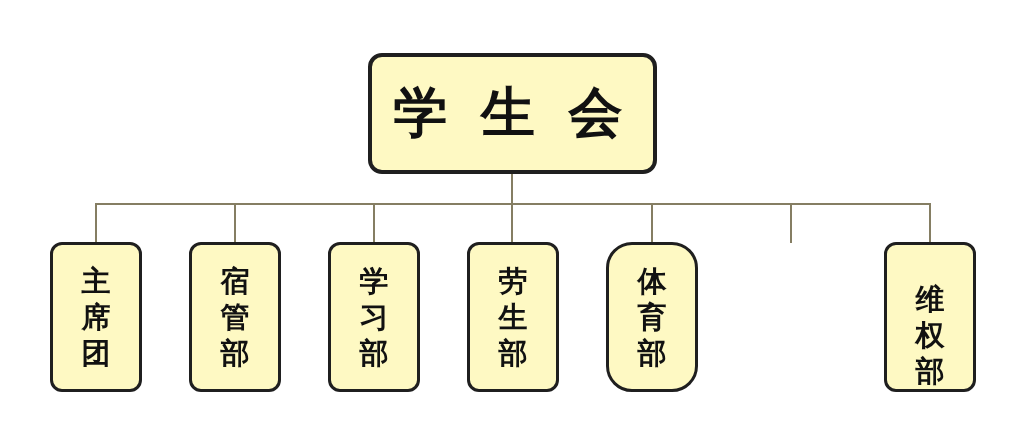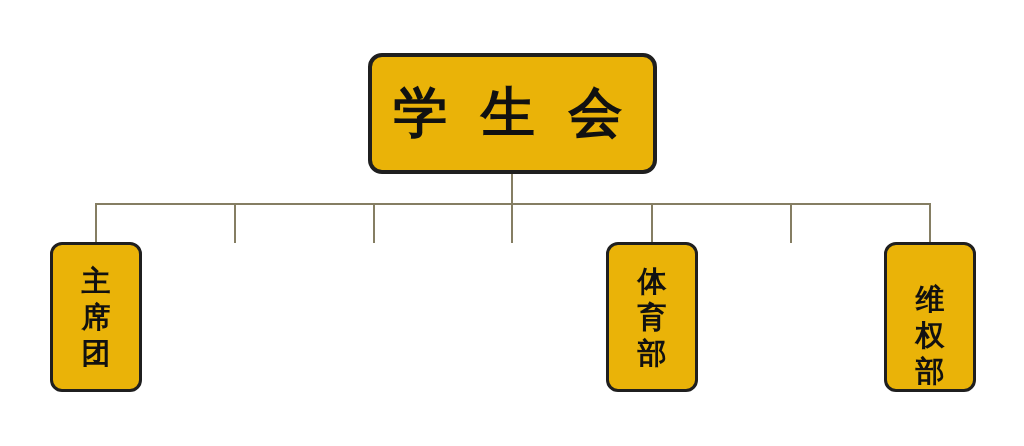--- a/index.html
+++ b/index.html
@@ -6,21 +6,21 @@
   .canvas {
     position: relative;
     width: 1024px;
     height: 446px;
     background: #ffffff;
     font-family: "Liberation Sans", sans-serif;
     overflow: hidden;
   }
   .node {
     position: absolute;
-    background: #eab308;
+    background: #fef9c3;
     border: 3px solid #1f1f1f;
     box-sizing: border-box;
     display: flex;
     align-items: center;
     justify-content: center;
     color: #111111;
     font-weight: 700;
     z-index: 2;
   }
   .root-node {
@@ -48,21 +48,21 @@
     width: 1.05em;
     margin: 0 auto;
     text-align: center;
     line-height: 36px;
     word-break: break-all;
   }
   .dept-1 { left: 50px;  }
   .dept-2 { left: 189px; }
   .dept-3 { left: 328px; }
   .dept-4 { left: 467px; }
-  .dept-5 { left: 606px; }
+  .dept-5 { left: 606px; border-radius: 26px; }
   .dept-6 { left: 745px; }
   .dept-7 { left: 884px; align-items: flex-end; }
   .connector {
     position: absolute;
     background: #857e63;
     z-index: 1;
   }
   .stem  { left: 511px; top: 172px; width: 2px; height: 32px; }
   .hline { left: 95px;  top: 203px; width: 836px; height: 2px; }
   .drop  { top: 204px; width: 2px; height: 39px; }
@@ -89,20 +89,29 @@
   <div class="connector drop drop-6"></div>
   <div class="connector drop drop-7"></div>
 
   <div class="node root-node">
     <span class="root-label">学生会</span>
   </div>
 
   <div class="node dept-node dept-1">
     <span class="dept-label">主席团</span>
   </div>
+  <div class="node dept-node dept-2">
+    <span class="dept-label">宿管部</span>
+  </div>
+  <div class="node dept-node dept-3">
+    <span class="dept-label">学习部</span>
+  </div>
+  <div class="node dept-node dept-4">
+    <span class="dept-label">劳生部</span>
+  </div>
   <div class="node dept-node dept-5">
     <span class="dept-label">体育部</span>
   </div>
   <div class="node dept-node dept-7">
     <span class="dept-label">维权部</span>
   </div>
 
 </div>
 
 </body></html>

